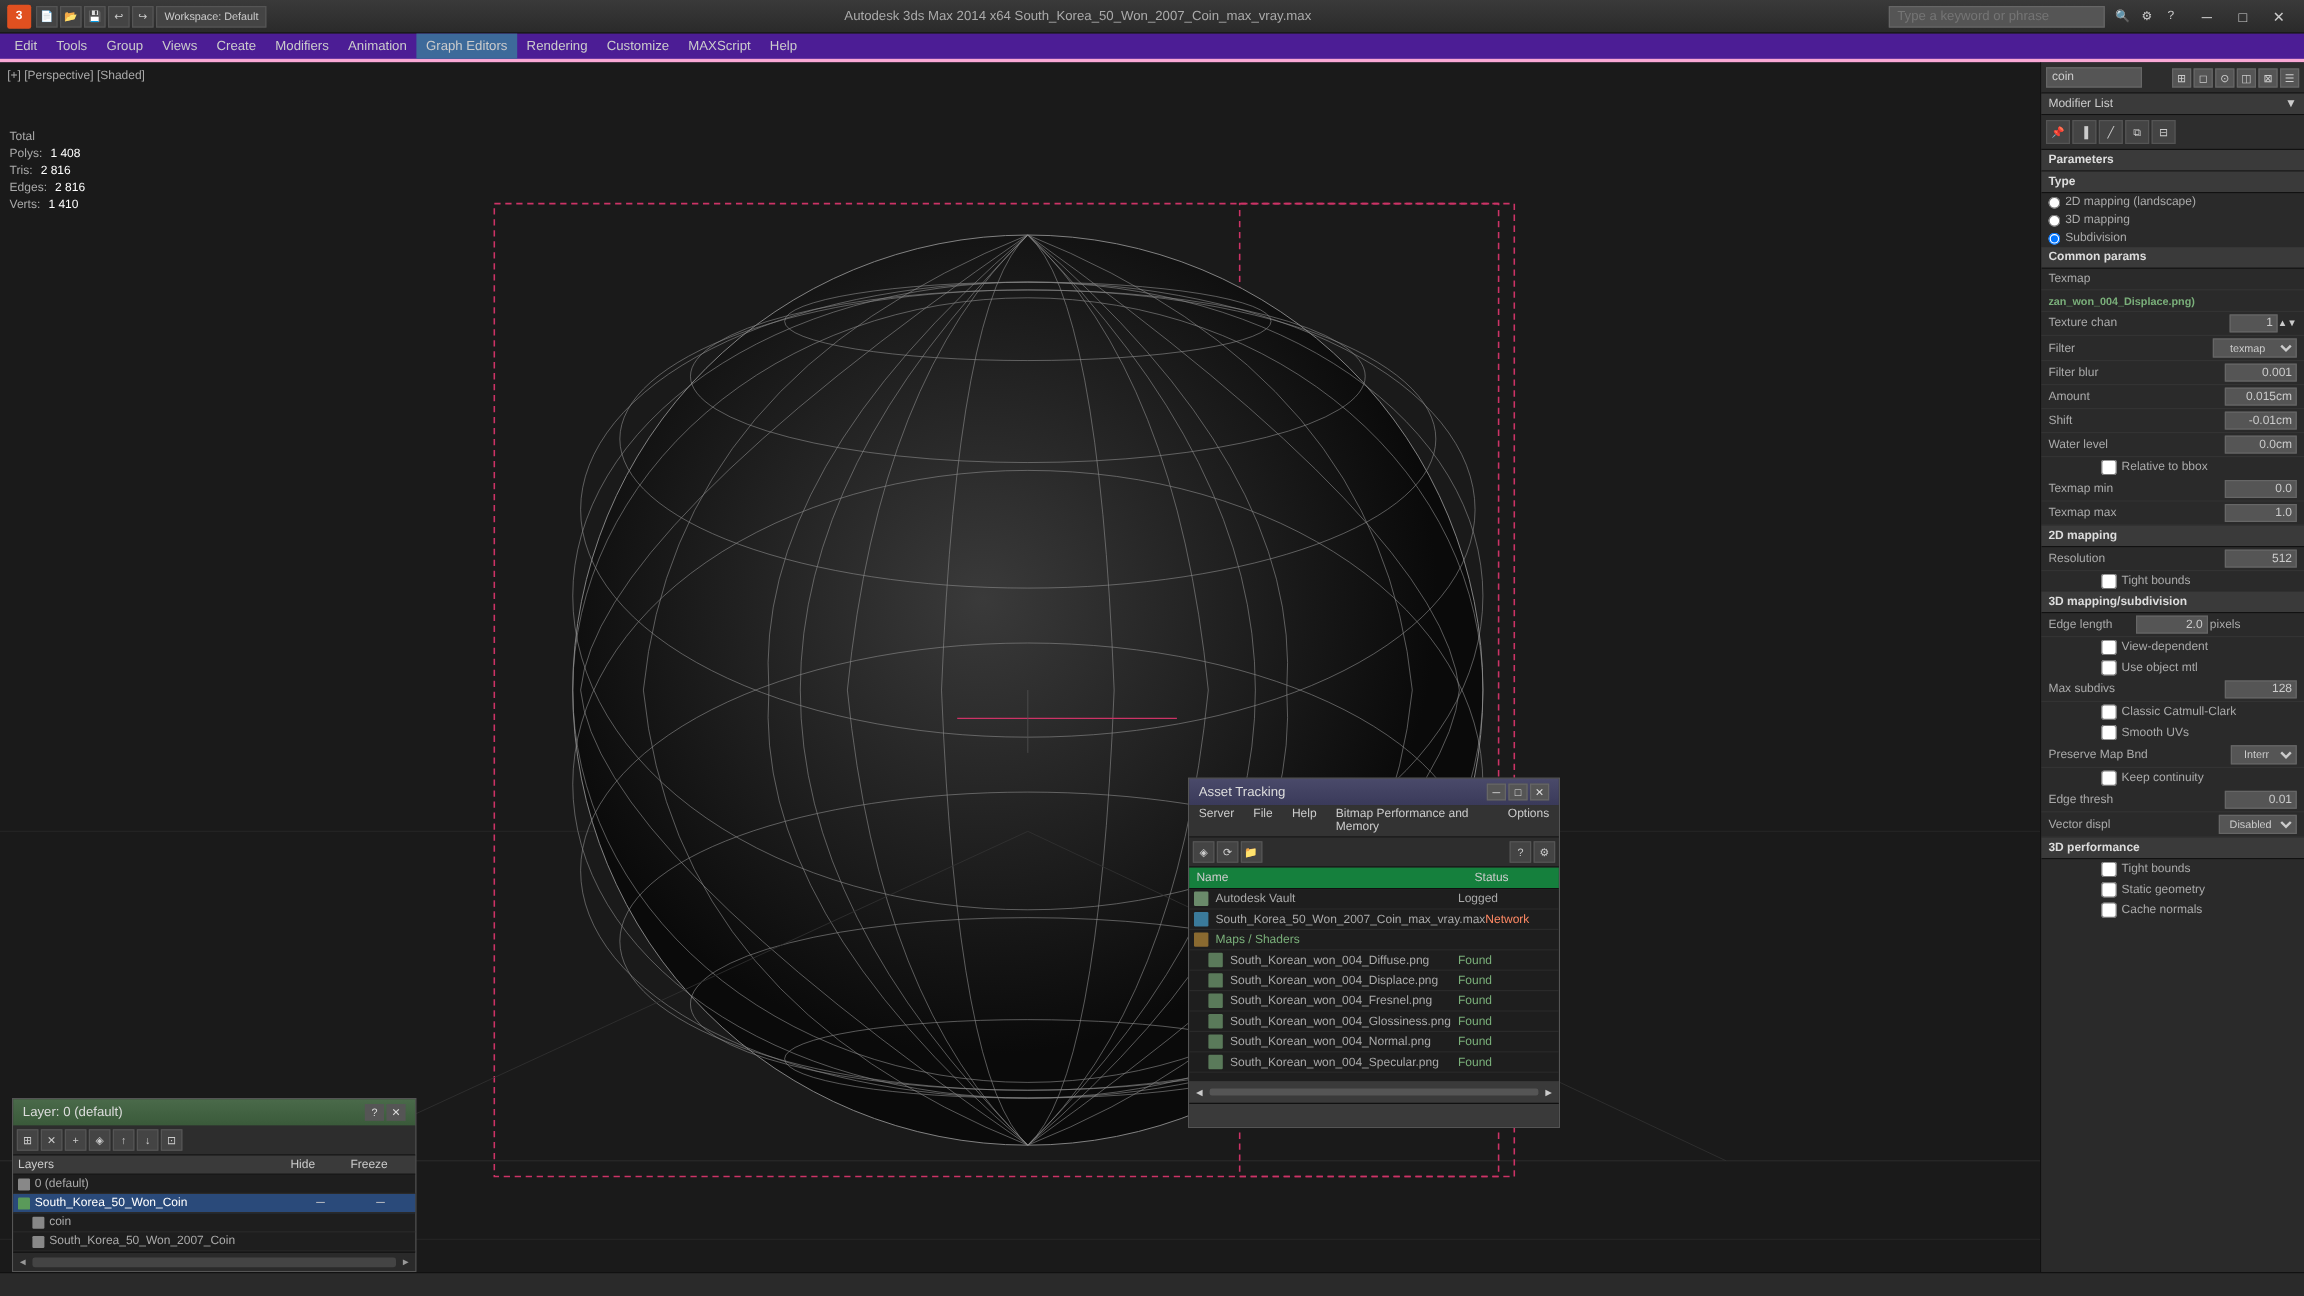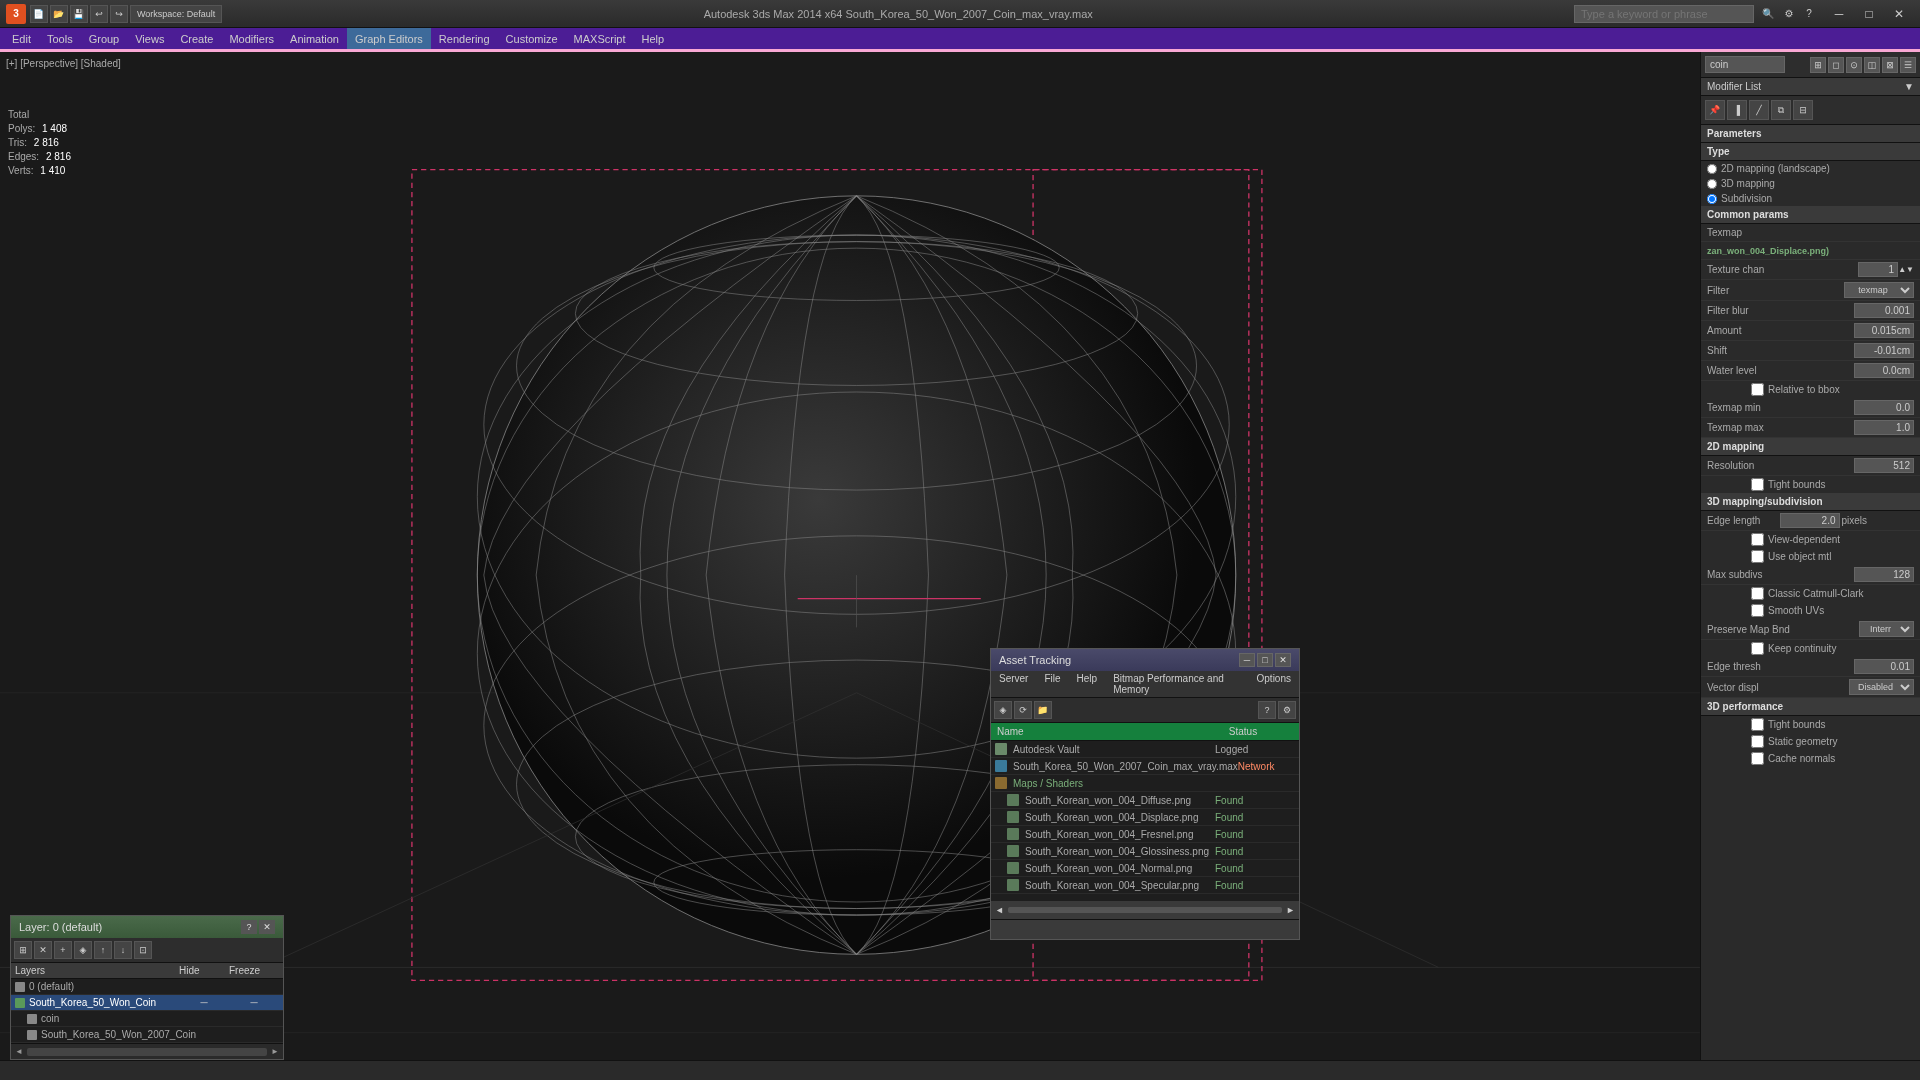--- a/index.html
+++ b/index.html
@@ -219,21 +219,21 @@
     .asset-icon.file { background: #5a7a5a; }
     .asset-icon.max { background: #3a7a9a; }
     #asset-statusbar { background: #3a3a3a; height: 20px; border-top: 1px solid #111; }
     .scroll-arrow { font-size: 8px; cursor: pointer; color: #999; }
 
     
     #layers-panel {
       position: absolute;
       bottom: 20px;
       left: 10px;
-      width: 274px;
+      width: 337px;
       background: #2d2d2d;
       border: 1px solid #555;
       z-index: 20;
     }
     #layers-title {
       background: linear-gradient(to bottom, #4a6a4a, #3a5a3a);
       padding: 4px 8px;
       font-size: 11px;
       color: #ddd;
       display: flex;

